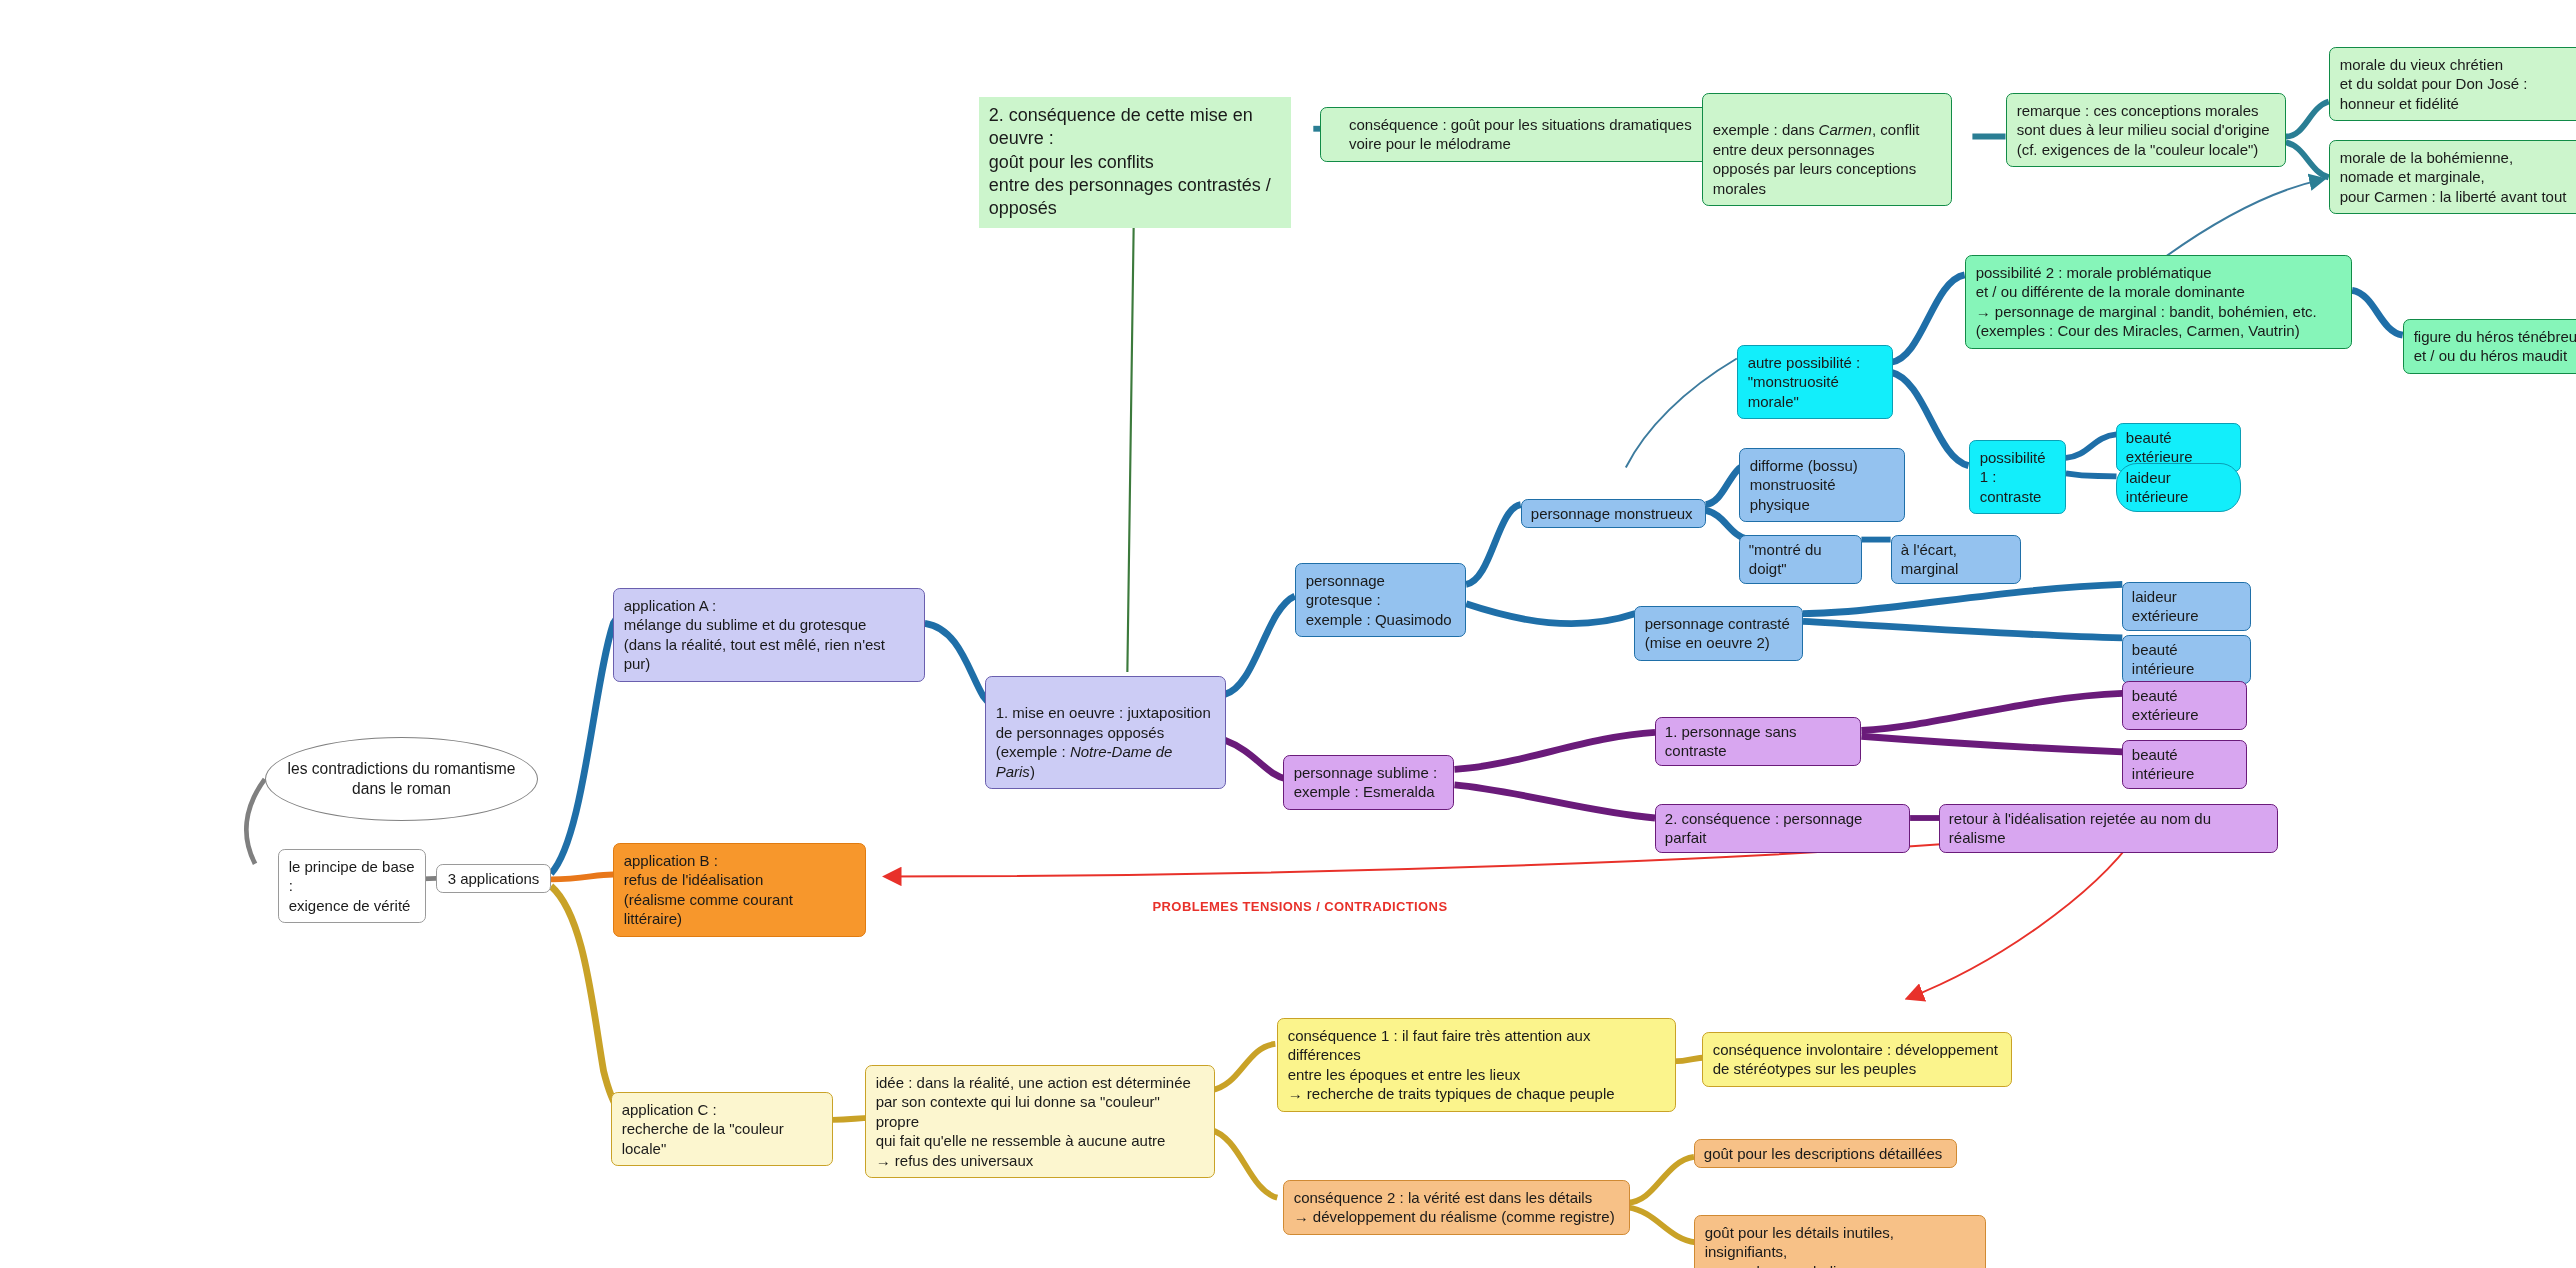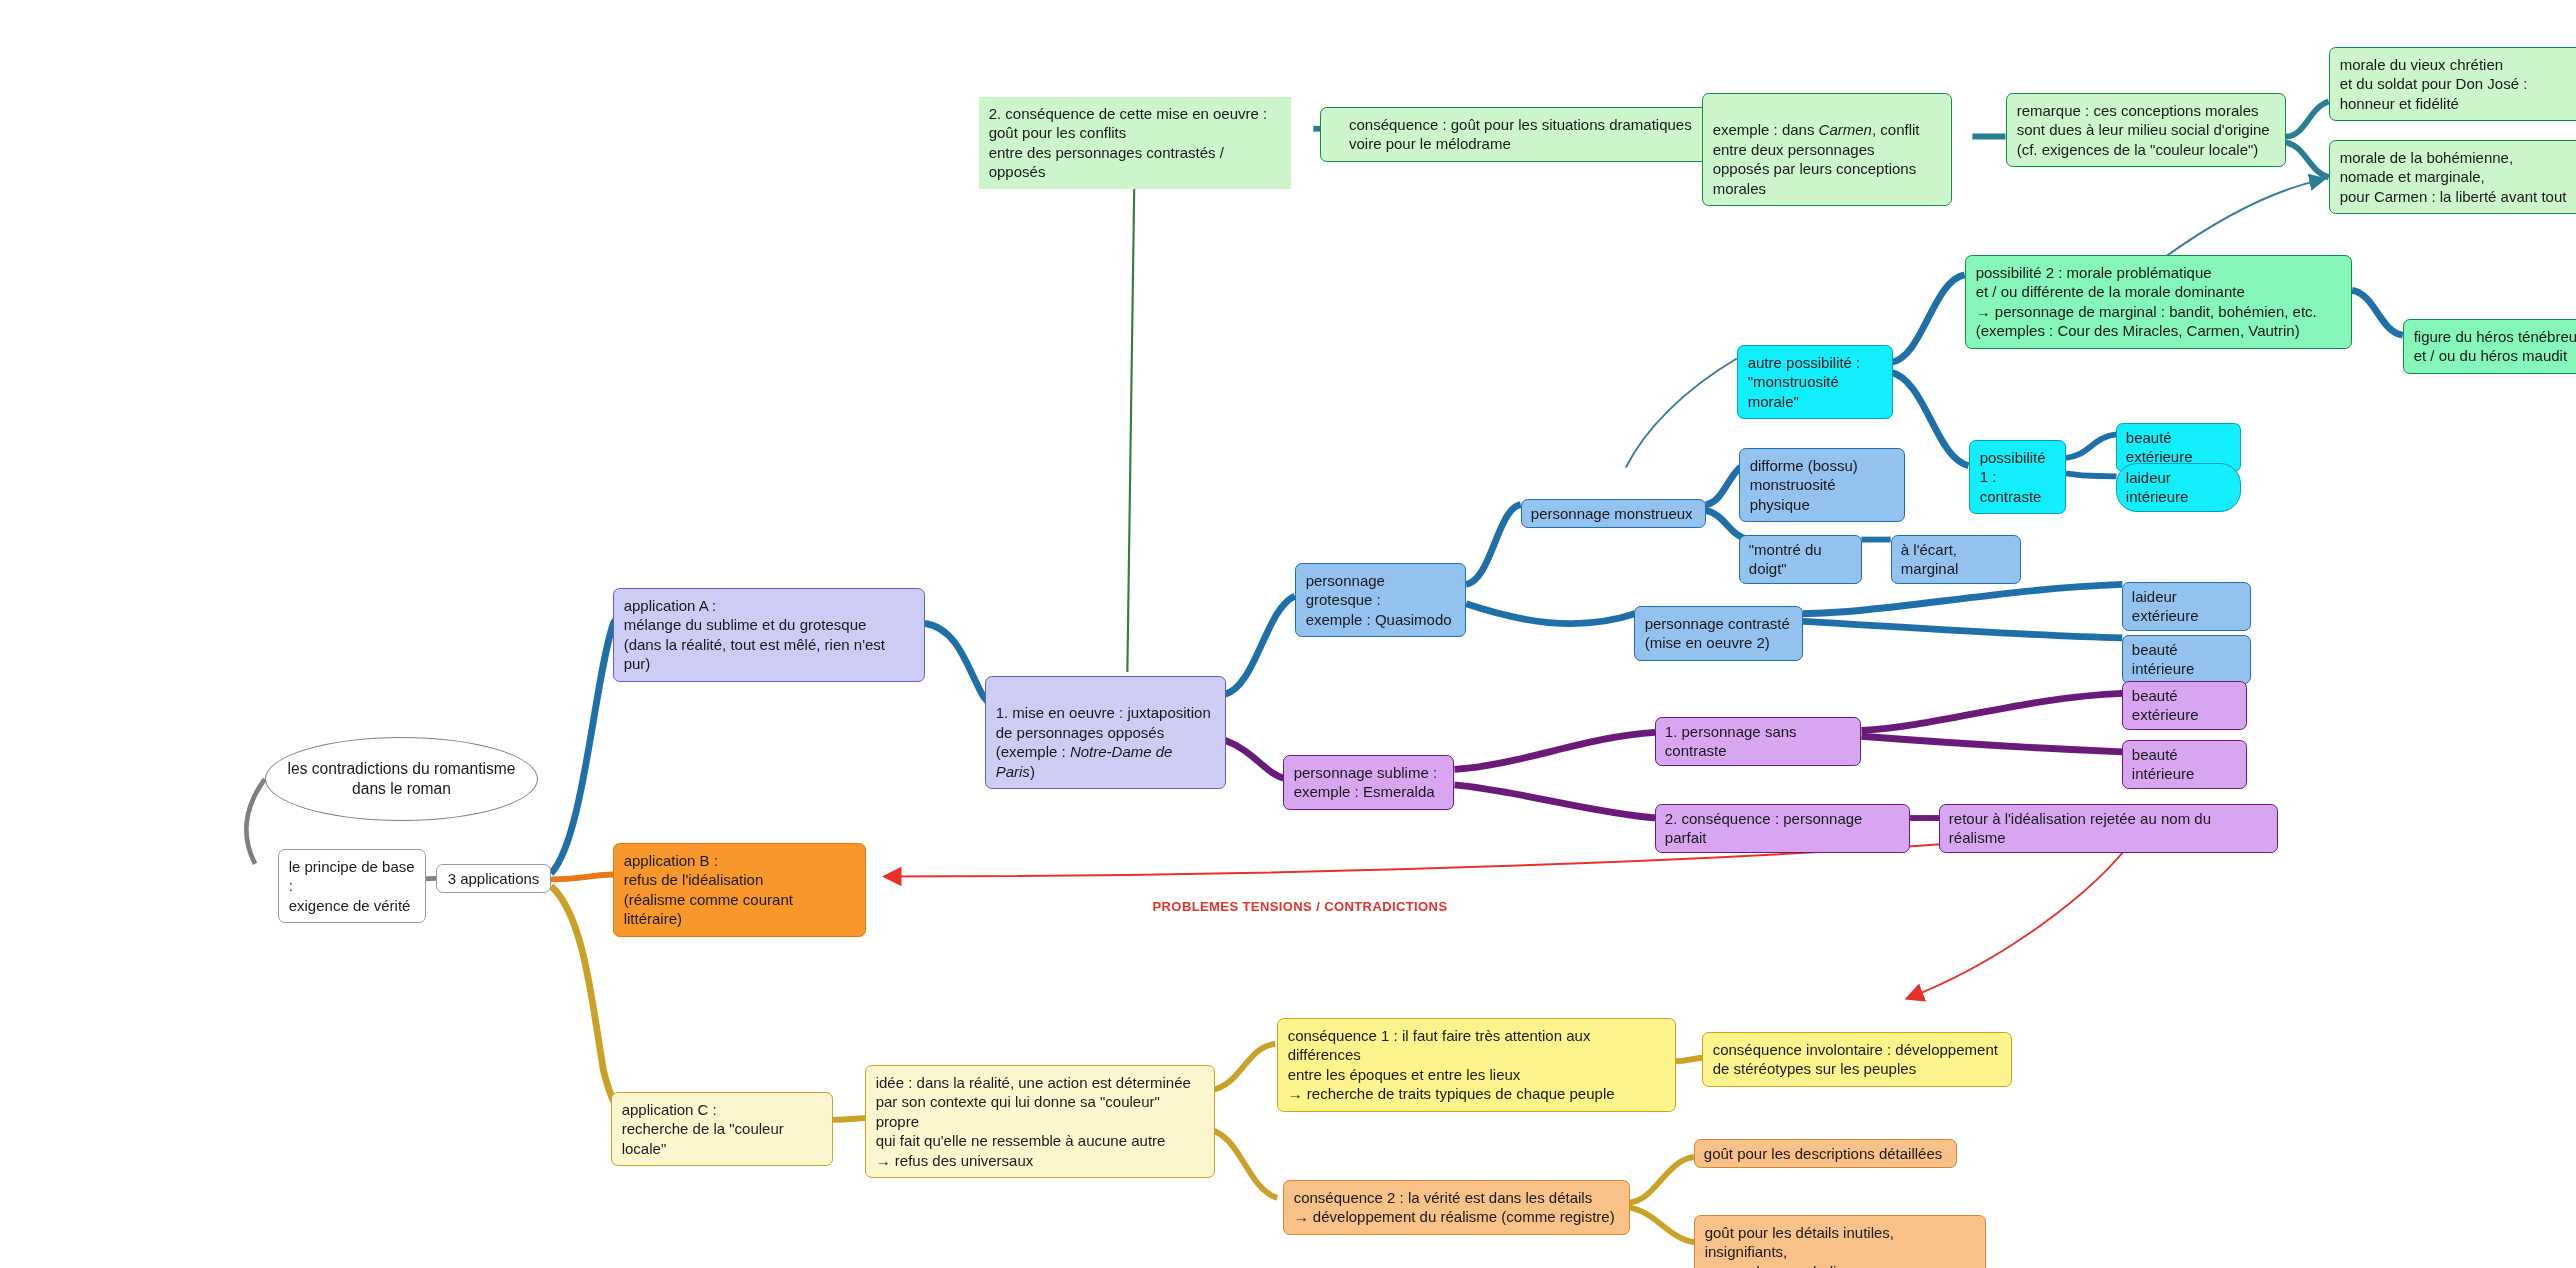--- a/index.html
+++ b/index.html
@@ -132,21 +132,21 @@
 
   <div class="node ylt rb pad" style="left:611px;top:1092px;width:222px;font-size:15px;">application C :
 recherche de la "couleur locale"</div>
 
   <div class="node lav rb pad" style="left:985px;top:676px;width:241px;font-size:15px;">
     <span>1. mise en oeuvre : juxtaposition
 de personnages opposés
 (exemple : </span><span class="it">Notre-Dame de Paris</span><span>)</span>
   </div>
 
-  <div class="node grn pad" style="left:979px;top:97px;width:312px;font-size:15px;">2. conséquence de cette mise en oeuvre :
+  <div class="node grn pad" style="left:979px;top:97px;width:312px;font-size:18px;">2. conséquence de cette mise en oeuvre :
 goût pour les conflits
 entre des personnages contrastés / opposés</div>
 
   <div class="node grnb rb pad" style="left:1320px;top:107px;width:424px;font-size:15px;padding-left:28px;">conséquence : goût pour les situations dramatiques
 voire pour le mélodrame</div>
 
   <div class="node grnb rb pad" style="left:1702px;top:93px;width:250px;font-size:15px;">
     <span>exemple : dans </span><span class="it">Carmen</span><span>, conflit
 entre deux personnages
 opposés par leurs conceptions morales</span>

